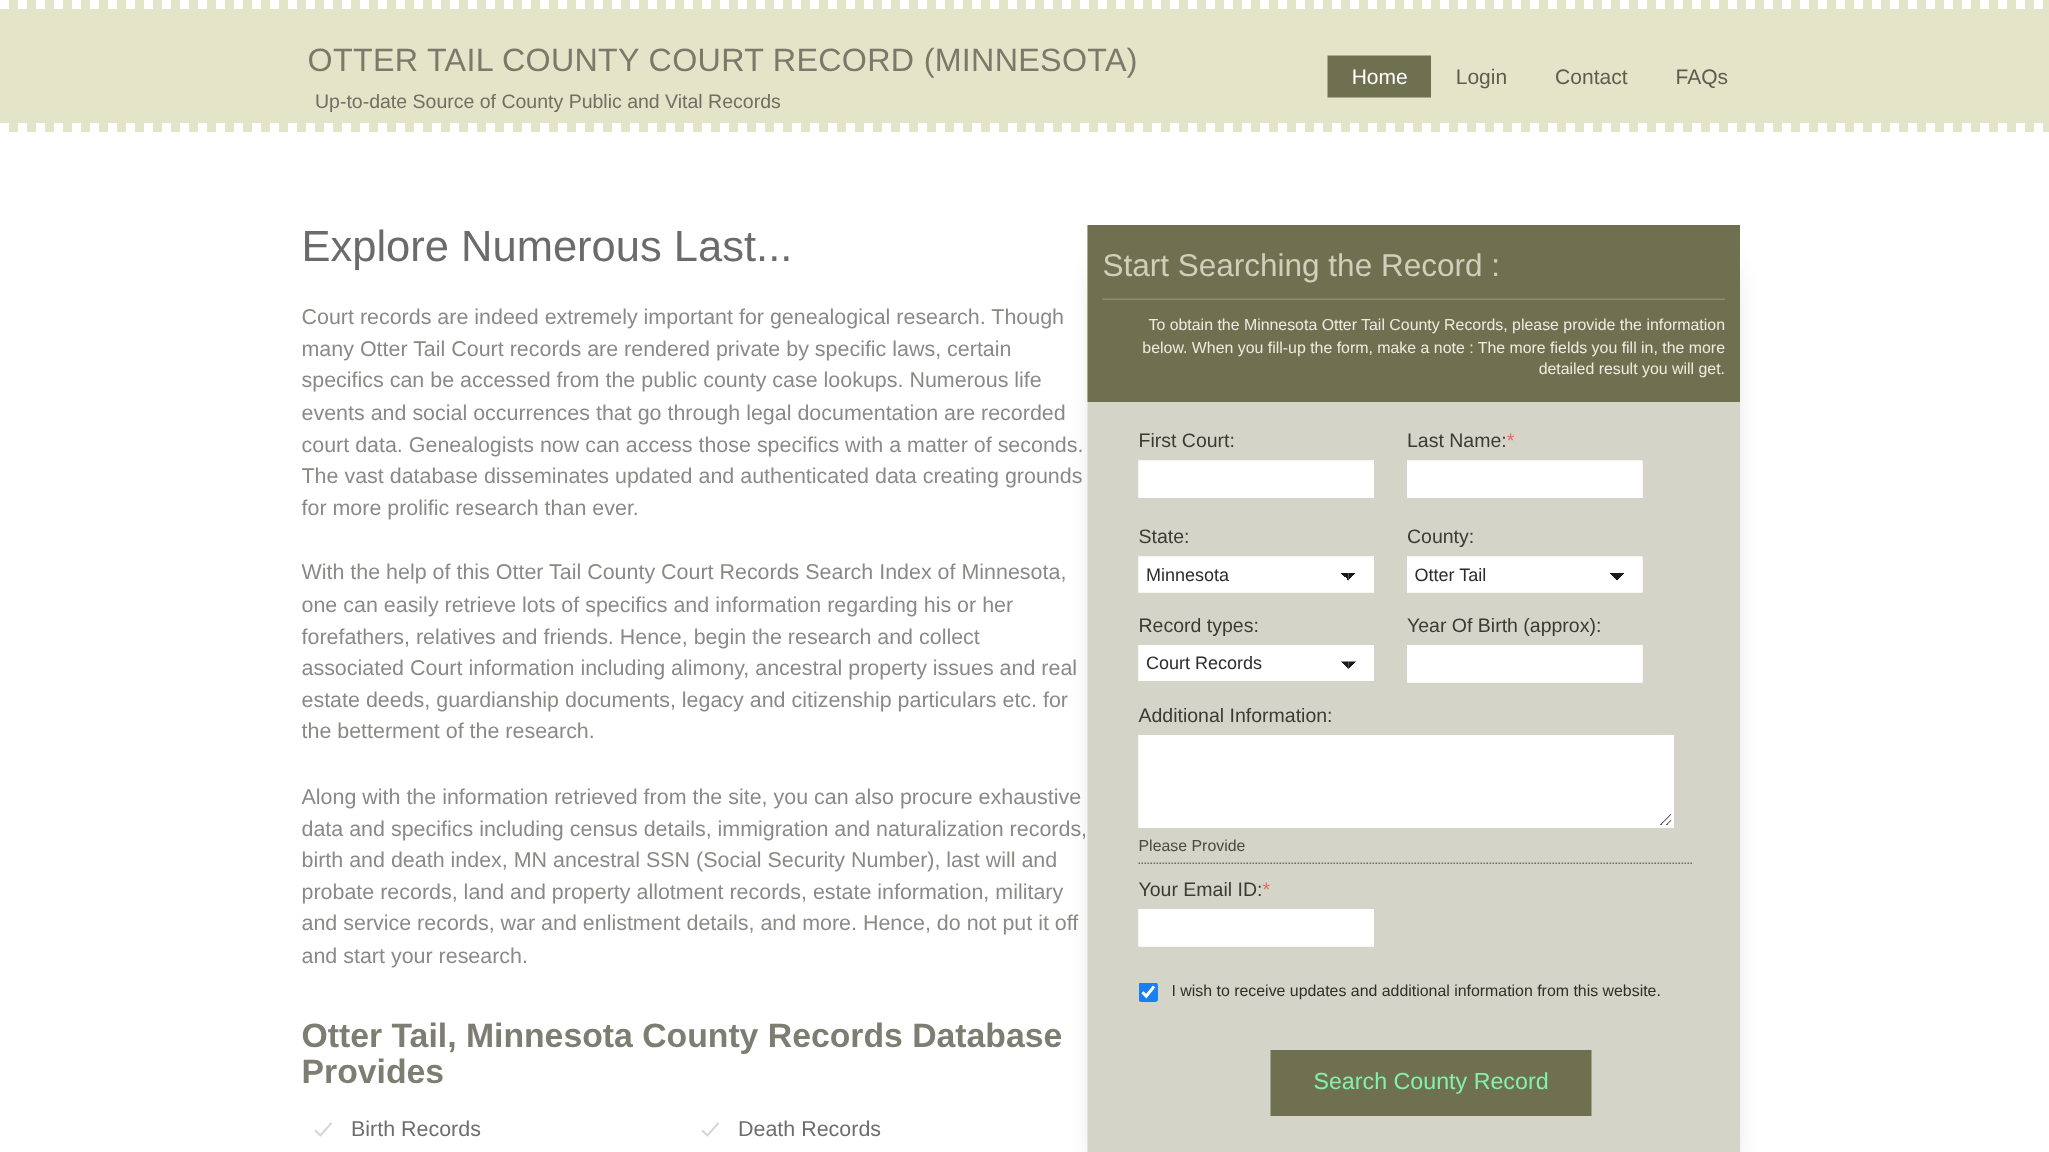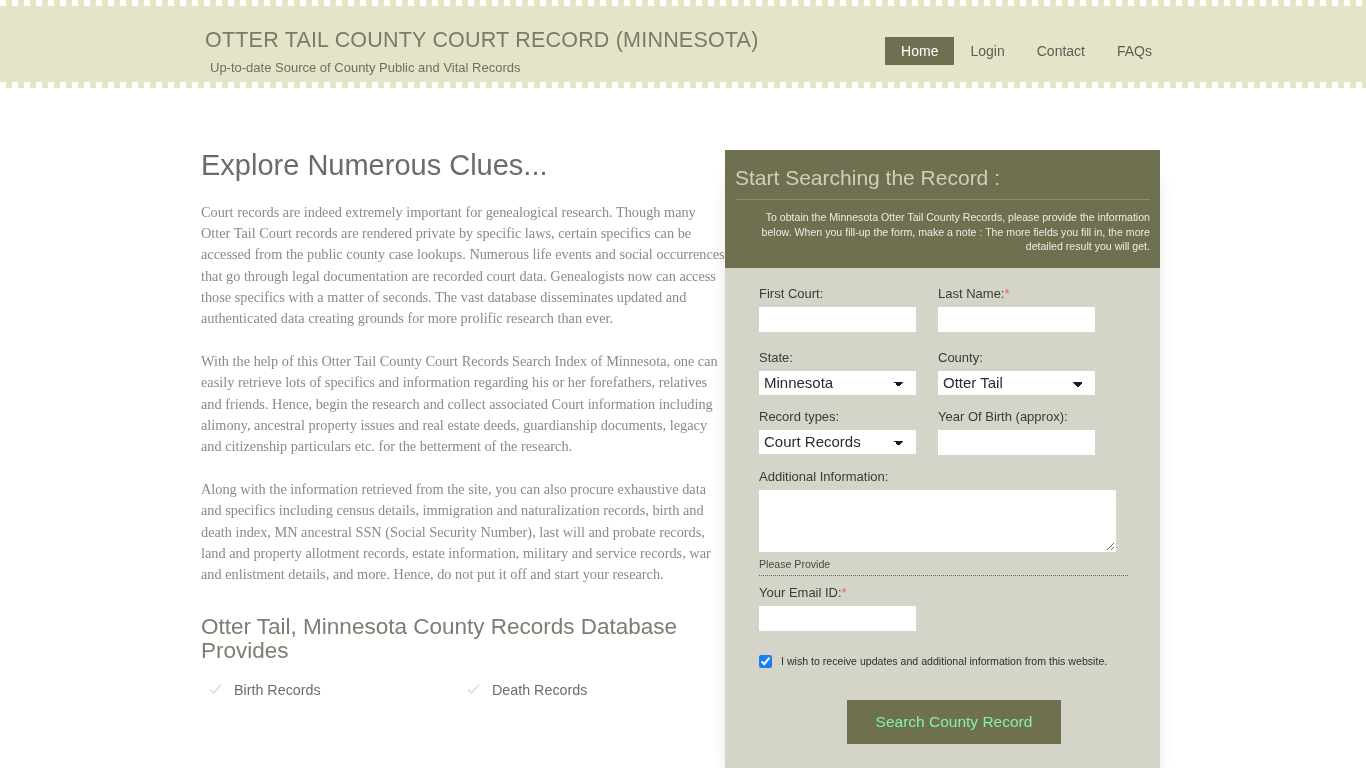--- a/index.html
+++ b/index.html
@@ -100,26 +100,25 @@
     font-size: 29px;
     font-weight: 400;
     color: #6b6b6b;
     line-height: 1.1;
   }
   .article p {
     margin: 0 0 22px 0;
     font-size: 14.3px;
     line-height: 21.2px;
     color: #8a8a85;
-    font-family: Liberation Serif, serif;
   }
   .article h2 {
     margin: 30px 0 18px 0;
     font-size: 22.5px;
-    font-weight: 400;
+    font-weight: 700;
     color: #7d7d72;
     line-height: 1.08;
   }
 
   .records-grid {
     display: grid;
     grid-template-columns: 258px 258px;
     margin-left: 8px;
   }
   .record-item {
@@ -196,21 +195,21 @@
     padding: 0 5px;
     outline: none;
     display: block;
   }
   .select-input {
     width: 157px;
     height: 24px;
     background: #ffffff;
     border: 1px solid #ffffff;
     font-family: "Liberation Sans", sans-serif;
-    font-size: 15px;
+    font-size: 12px;
     color: #2b2b2b;
     padding: 0 4px;
     outline: none;
     display: block;
     -webkit-appearance: none;
     appearance: none;
     background-image:
       linear-gradient(45deg, transparent 50%, #1a1a1a 50%),
       linear-gradient(135deg, #1a1a1a 50%, transparent 50%);
     background-position:
@@ -305,21 +304,21 @@
       <div class="nav-item">Login</div>
       <div class="nav-item">Contact</div>
       <div class="nav-item">FAQs</div>
     </div>
   </div>
 </div>
 
 <div class="page-body">
 
   <div class="article">
-    <h1>Explore Numerous Clues...</h1>
+    <h1>Explore Numerous Last...</h1>
     <p>Court records are indeed extremely important for genealogical research. Though many Otter Tail Court records are rendered private by specific laws, certain specifics can be accessed from the public county case lookups. Numerous life events and social occurrences that go through legal documentation are recorded court data. Genealogists now can access those specifics with a matter of seconds. The vast database disseminates updated and authenticated data creating grounds for more prolific research than ever.</p>
     <p>With the help of this Otter Tail County Court Records Search Index of Minnesota, one can easily retrieve lots of specifics and information regarding his or her forefathers, relatives and friends. Hence, begin the research and collect associated Court information including alimony, ancestral property issues and real estate deeds, guardianship documents, legacy and citizenship particulars etc. for the betterment of the research.</p>
     <p>Along with the information retrieved from the site, you can also procure exhaustive data and specifics including census details, immigration and naturalization records, birth and death index, MN ancestral SSN (Social Security Number), last will and probate records, land and property allotment records, estate information, military and service records, war and enlistment details, and more. Hence, do not put it off and start your research.</p>
 
     <h2>Otter Tail, Minnesota County Records Database Provides</h2>
 
     <div class="records-grid">
       <div class="record-item">
         <svg class="check-icon" viewBox="0 0 13 13">
             <path d="M1 6.5 L4.6 10 L12 1.6" fill="none" stroke="#d6d6d6" stroke-width="1.4"></path>

